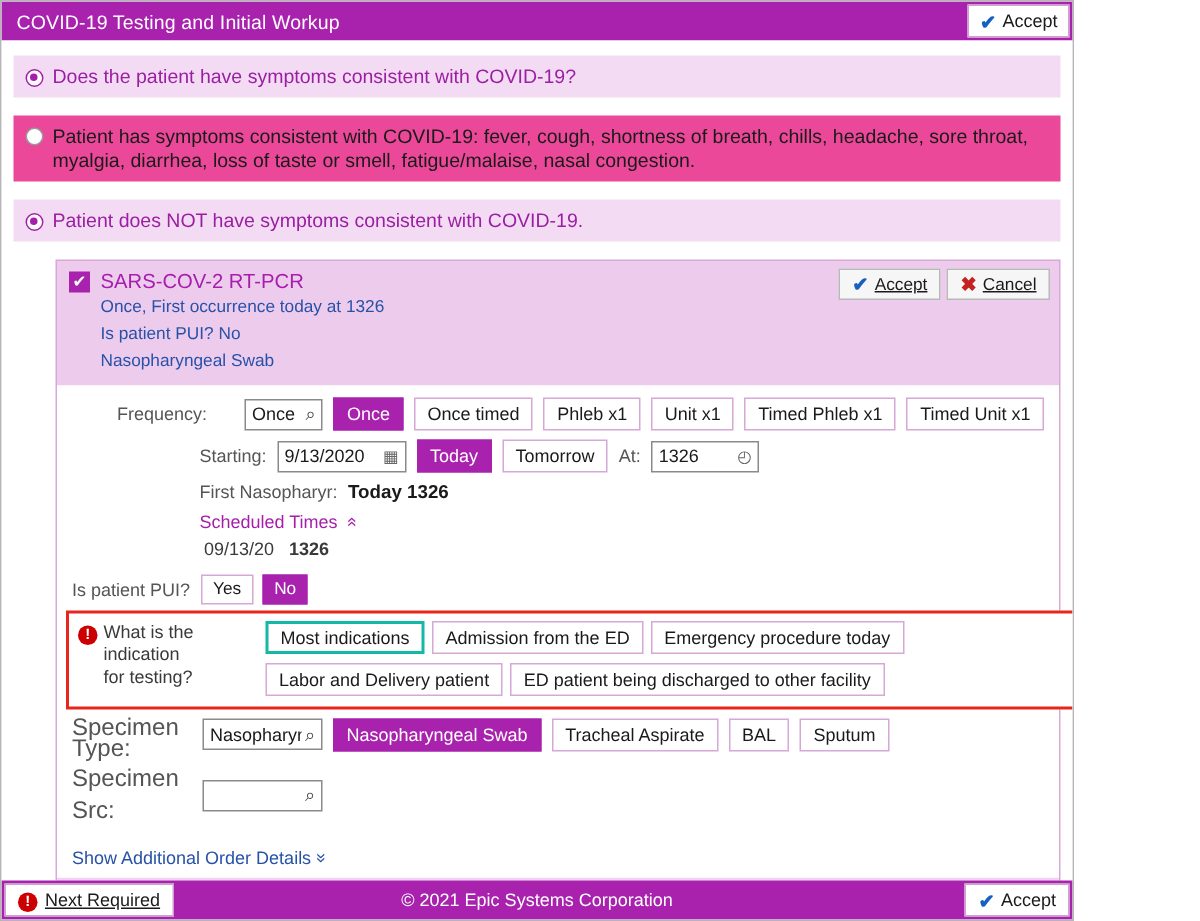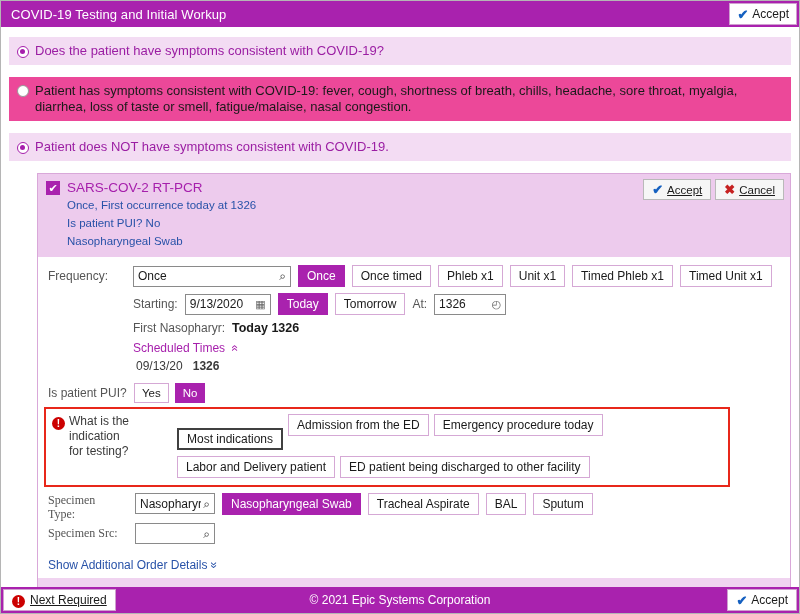--- a/index.html
+++ b/index.html
@@ -8,21 +8,21 @@
     background: #ffffff;
   }
   body {
     font-family: "Liberation Sans", sans-serif;
     font-size: 12.5px;
     color: #1a1a1a;
     -webkit-font-smoothing: antialiased;
   }
   #app {
     position: relative;
-    width: 800px;
+    width: 716px;
     height: 614px;
     overflow: hidden;
     box-sizing: border-box;
     border: 1px solid #b5b5b5;
     background: #ffffff;
   }
 
   
   .titlebar {
     position: relative;
@@ -184,21 +184,21 @@
   .row {
     display: flex;
     align-items: center;
     gap: 7px;
     margin-bottom: 6px;
   }
   .lbl {
     color: #555555;
     font-size: 12px;
   }
-  .lbl-freq { width: 78px; flex: 0 0 auto; }
+  .lbl-freq { width: 78px; flex: 0 0 auto; margin-left: 30px; }
 
   .textinput {
     border: 1px solid #8a8a8a;
     background: #ffffff;
     height: 21px;
     display: flex;
     align-items: center;
     padding: 0 4px;
     box-sizing: border-box;
     font-size: 12px;
@@ -230,22 +230,21 @@
     box-sizing: border-box;
     cursor: pointer;
     white-space: nowrap;
   }
   .chip.sel {
     background: #a922ae;
     border-color: #a922ae;
     color: #ffffff;
   }
   .chip.focus {
-    border: 2px solid #404040;
-    margin-top: 14px;
+    border: 2px solid #14b8a6;
   }
   .chip.sm { height: 20px; padding: 0 7px; font-size: 11.5px; }
 
   .indent-1 { margin-left: 85px; }
   .indent-2 { margin-left: 85px; }
 
   .bold { font-weight: bold; }
   .sched-link {
     color: #a61fac;
     font-size: 12px;
@@ -329,23 +328,22 @@
   .spec-row {
     display: flex;
     align-items: flex-start;
     gap: 7px;
     margin-bottom: 2px;
   }
   .spec-lbl {
     width: 80px;
     flex: 0 0 auto;
     color: #555555;
-    font-size: 12px;
+    font-size: 16px;
     line-height: 14px;
-    font-family: Liberation Serif, serif;
   }
   .src-row {
     display: flex;
     align-items: center;
     gap: 7px;
     margin: 1px 0 10px 0;
   }
   .src-row .spec-lbl { line-height: 21px; }
 
   .details-link {

